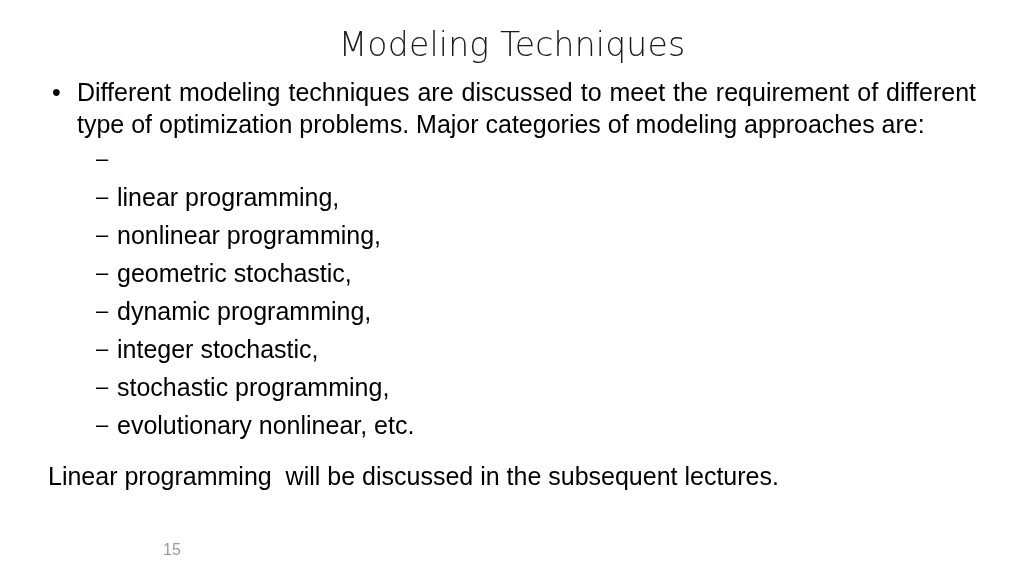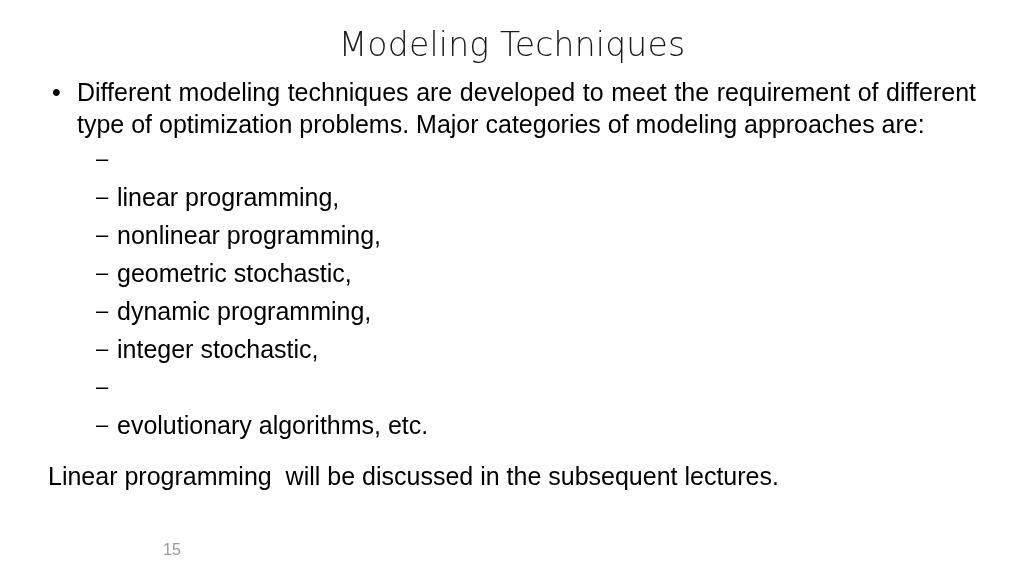--- a/index.html
+++ b/index.html
@@ -116,21 +116,21 @@
 <body>
 
 <div class="slide">
 
   <div class="slide-title">Modeling Techniques</div>
 
   <div class="body-area">
 
     <div class="bullet-l1">
       <span class="marker">•</span>
-      <span class="para-text">Different modeling techniques are developed to meet the requirement of different type of optimization problems. Major categories of modeling approaches are:</span>
+      <span class="para-text">Different modeling techniques are discussed to meet the requirement of different type of optimization problems. Major categories of modeling approaches are:</span>
     </div>
 
     <ul class="sub-list">
       <li class="sub-item">
         <span class="dash">–</span>
       </li>
       <li class="sub-item">
         <span class="dash">–</span>
         <span>linear programming,</span>
       </li>
@@ -145,24 +145,25 @@
       <li class="sub-item">
         <span class="dash">–</span>
         <span>dynamic programming,</span>
       </li>
       <li class="sub-item">
         <span class="dash">–</span>
         <span>integer stochastic,</span>
       </li>
       <li class="sub-item">
         <span class="dash">–</span>
+        <span>stochastic programming,</span>
       </li>
       <li class="sub-item">
         <span class="dash">–</span>
-        <span>evolutionary algorithms, etc.</span>
+        <span>evolutionary nonlinear, etc.</span>
       </li>
     </ul>
 
     <div class="closing-para">Linear programming  will be discussed in the subsequent lectures.</div>
 
   </div>
 
   <div class="page-number">15</div>
 
 </div>

